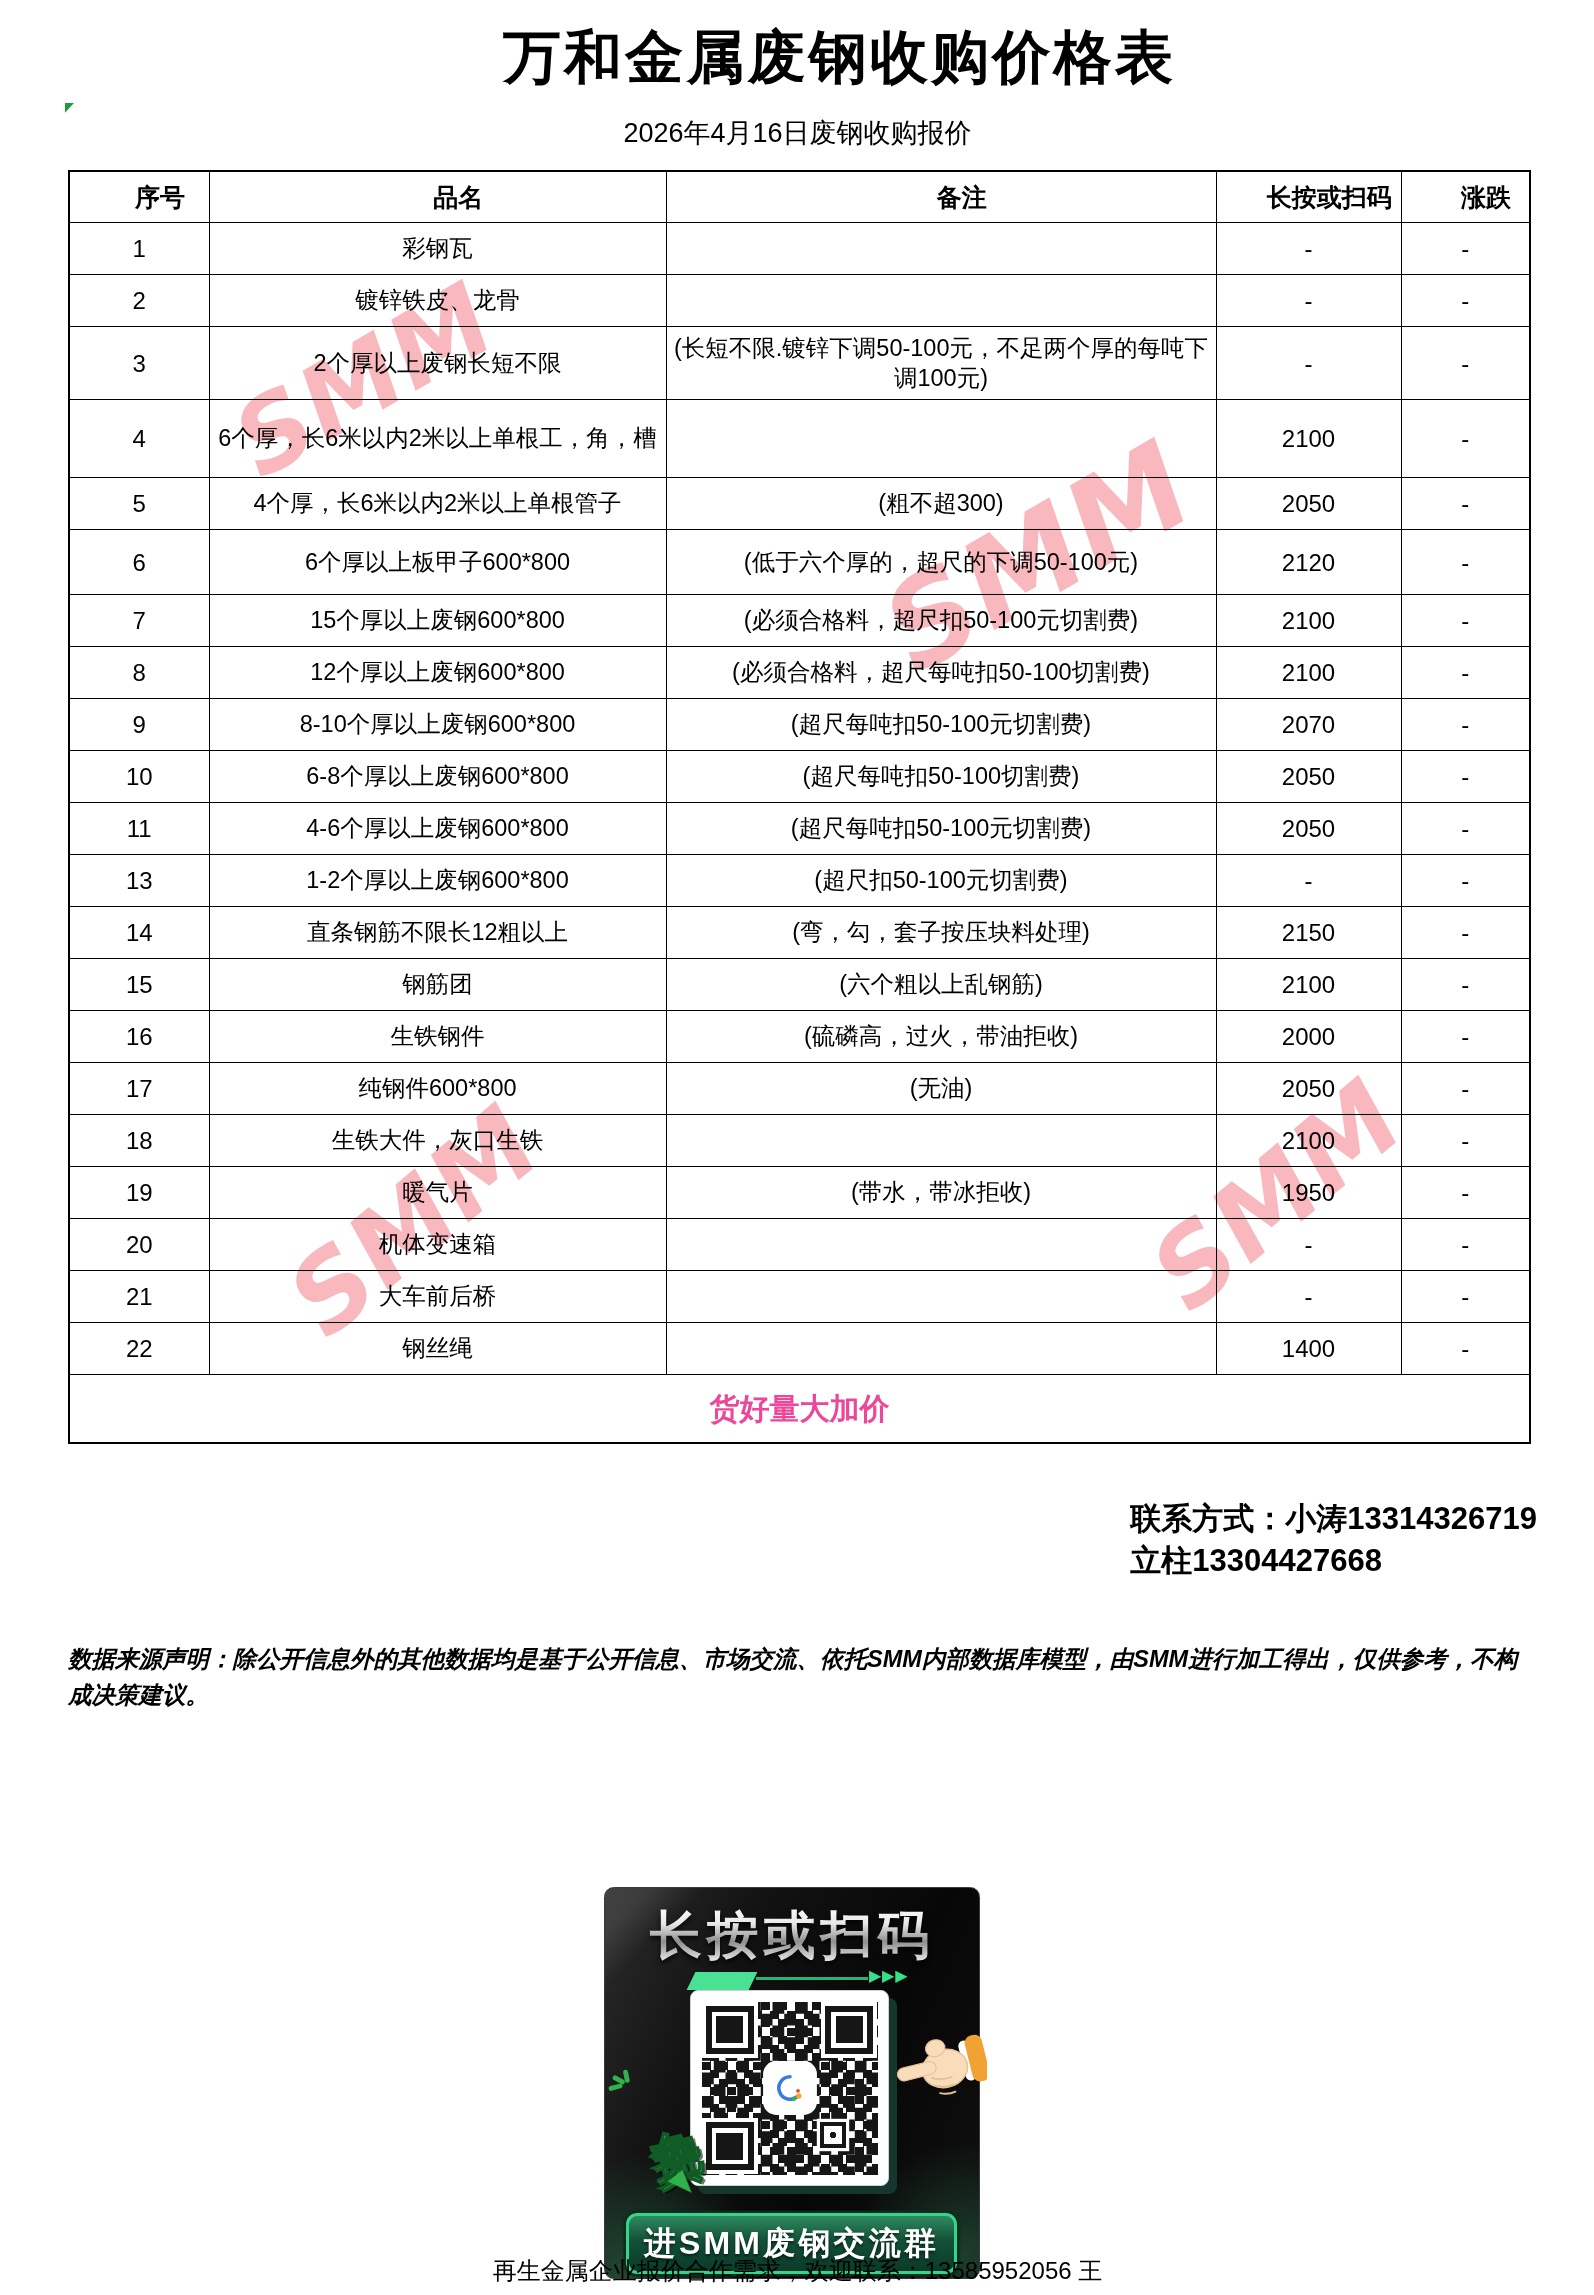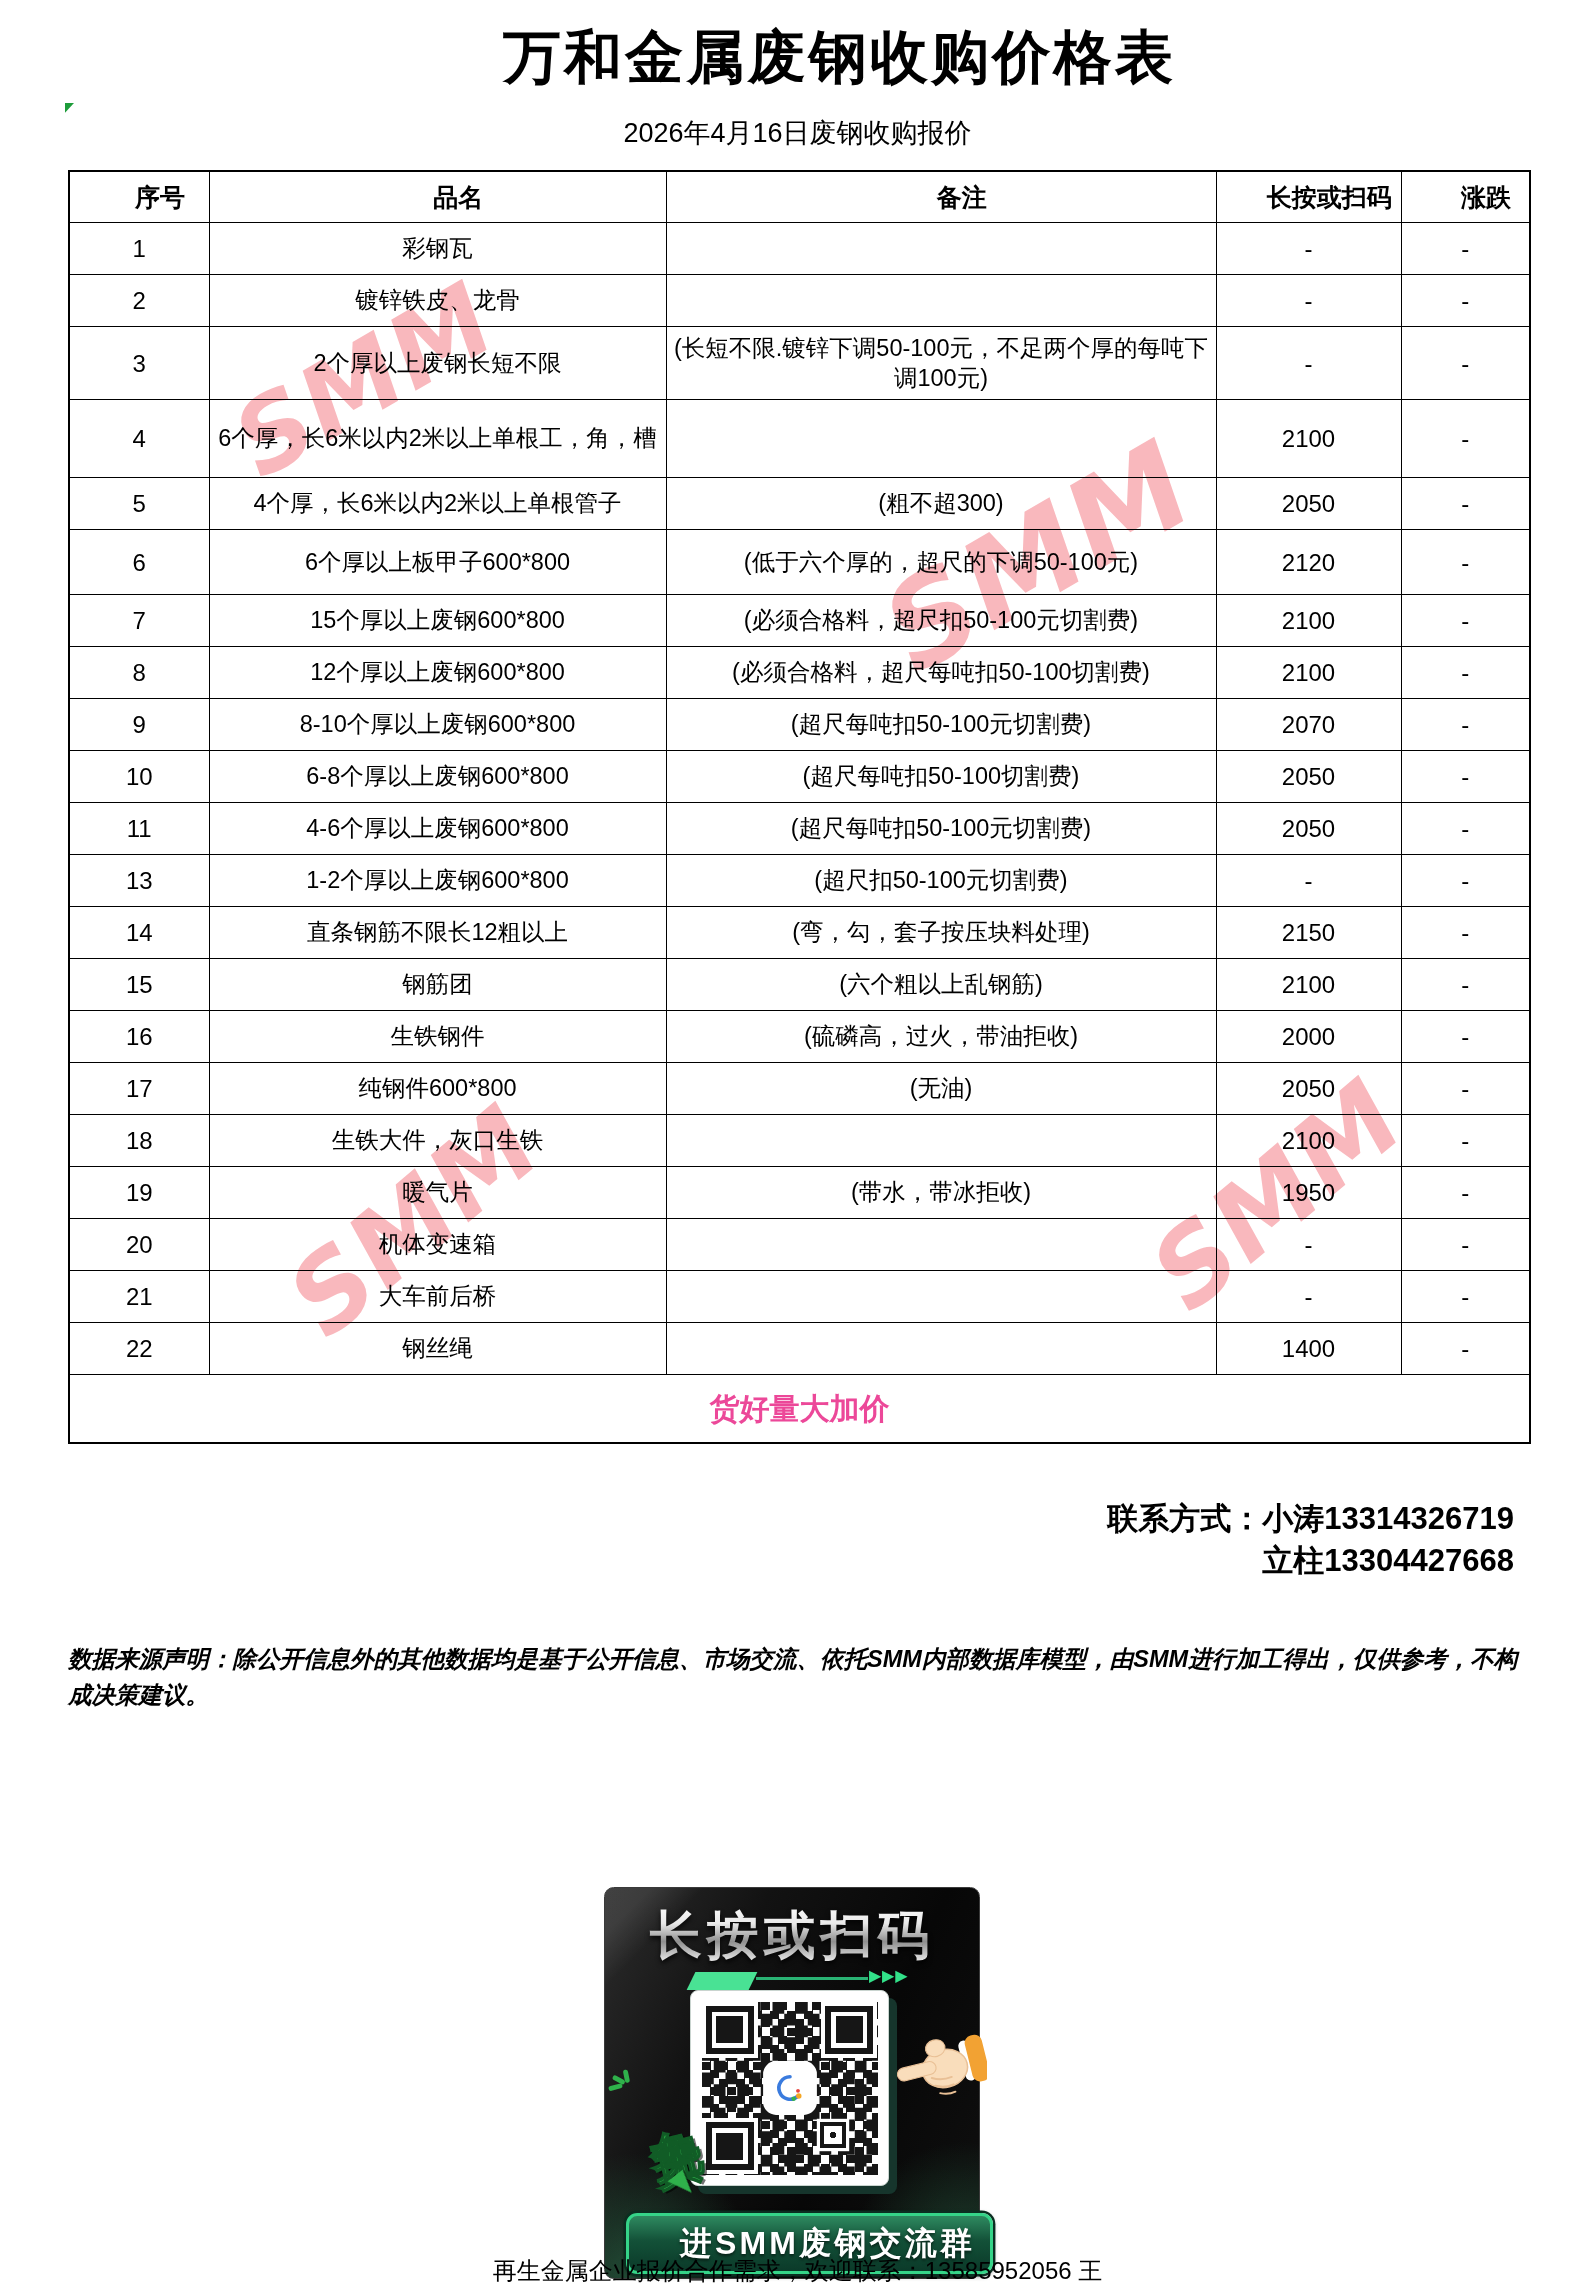--- a/index.html
+++ b/index.html
@@ -30,21 +30,21 @@
   
   .wm{position:absolute;z-index:6;color:#ee4450;opacity:.38;font-style:italic;font-weight:900;
       white-space:nowrap;pointer-events:none;mix-blend-mode:multiply;letter-spacing:1.6px;
       font-family:"DejaVu Sans","Liberation Sans",sans-serif;}
   .wm-a{left:364px;top:380px;font-size:101px;transform:translate(-50%,-50%) rotate(-30deg);}
   .wm-b{left:1038px;top:557px;font-size:120px;transform:translate(-50%,-50%) rotate(-30deg);}
   .wm-c{left:414px;top:1221px;font-size:104px;transform:translate(-50%,-50%) rotate(-40deg);}
   .wm-d{left:1277px;top:1195px;font-size:104px;transform:translate(-50%,-50%) rotate(-40deg);}
 
   
-  .contact{position:absolute;right:81px;top:1498px;text-align:right;font-weight:bold;
+  .contact{position:absolute;right:58px;top:1498px;font-weight:bold;
            font-size:31px;line-height:42px;}
   .disclaimer{position:absolute;left:68px;top:1641px;width:1465px;font-style:italic;
            font-weight:bold;font-size:23.5px;line-height:36px;}
   .coop{position:absolute;left:0;top:2255px;width:100%;text-align:center;font-size:24px;}
 
   
   .banner{position:absolute;left:604px;top:1887px;width:374px;height:390px;border-radius:9.7px;
      border:0.8px solid #3a3a3a;
      background:
        radial-gradient(circle at 8% 100%, rgba(55,150,100,.45), transparent 24%),
@@ -84,21 +84,21 @@
   .free-arrow{position:absolute;left:68px;top:285px;width:0;height:0;
        border-top:24px solid #2fb14b;border-left:12px solid transparent;
        border-right:7.3px solid transparent;transform:rotate(-38deg);
        filter:drop-shadow(1.6px 1.6px 0 rgba(0,0,0,.5));}
   .hand{position:absolute;left:291px;top:136px;width:91px;height:86px;}
   .join-btn{position:absolute;left:21px;top:325px;width:325px;height:55px;border-radius:11.3px;
        border:3.2px solid #35d488;box-shadow:0 0 0 2.4px #0b2e21,0 1.6px 4.9px rgba(0,0,0,.6);
        background:linear-gradient(180deg,#2e8a60 0%,#135138 45%,#0b3a29 100%);
        color:#fff;font-size:32px;font-weight:bold;letter-spacing:3.2px;
        display:flex;align-items:center;justify-content:center;
-       text-shadow:0 2.4px 3.2px rgba(0,0,0,.6);cursor:pointer;padding-left:36px;}
+       text-shadow:0 2.4px 3.2px rgba(0,0,0,.6);cursor:pointer;}
 </style>
 </head>
 <body>
 
 <div class="page">
 
   <div class="corner-mark"></div>
   <h1 class="title">万和金属废钢收购价格表</h1>
   <div class="subtitle">2026年4月16日废钢收购报价</div>
 

